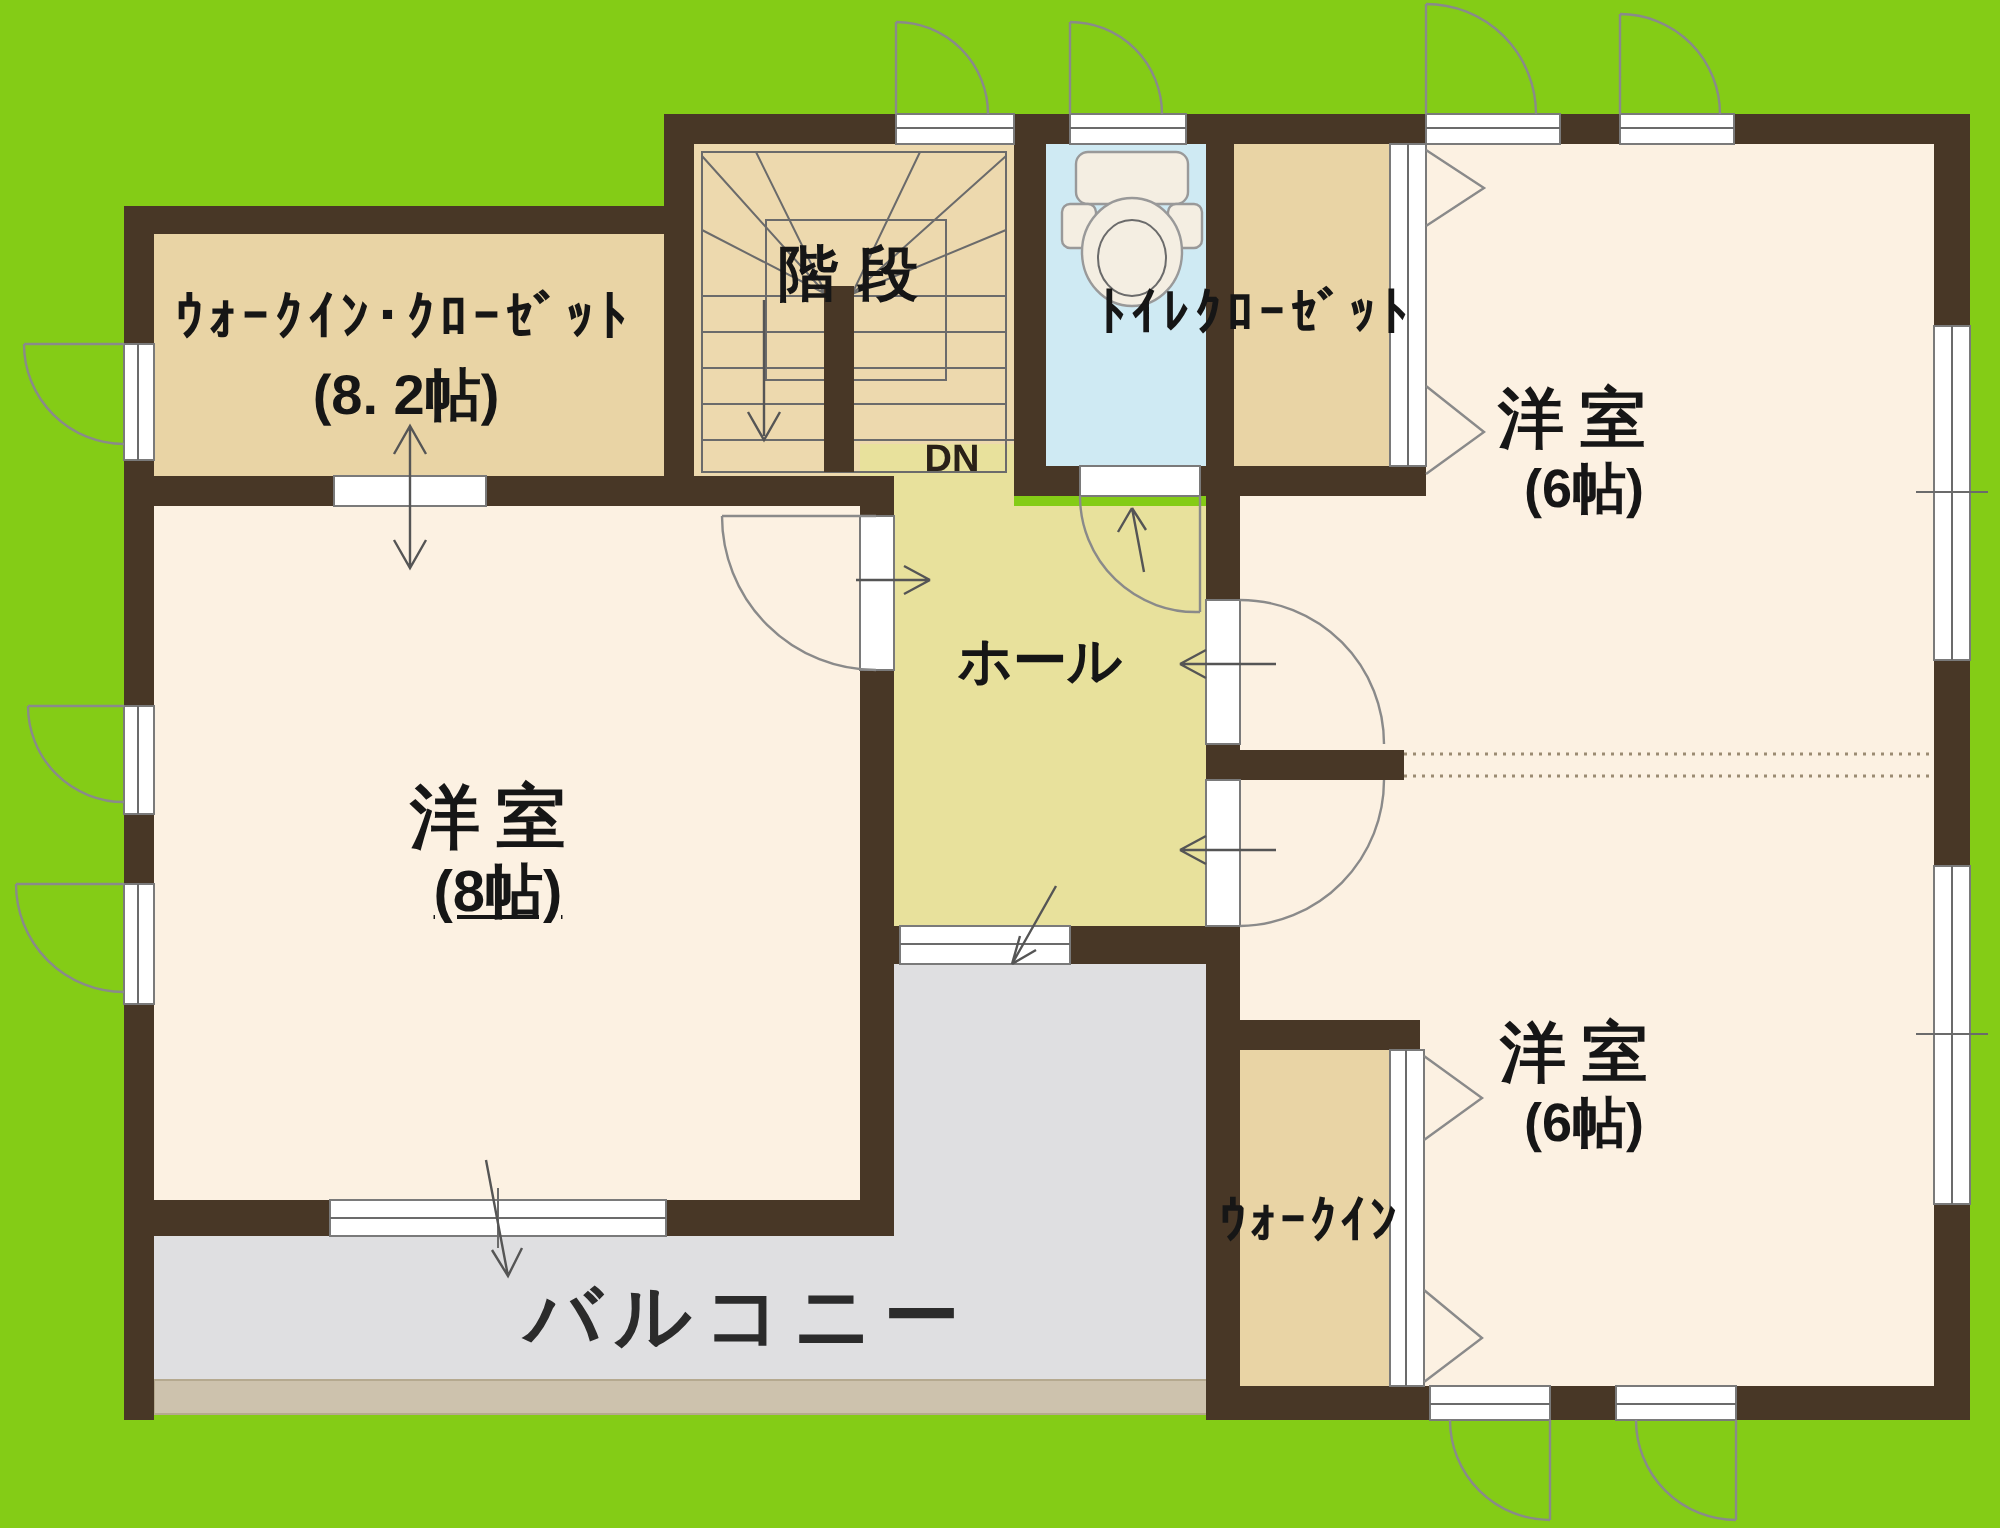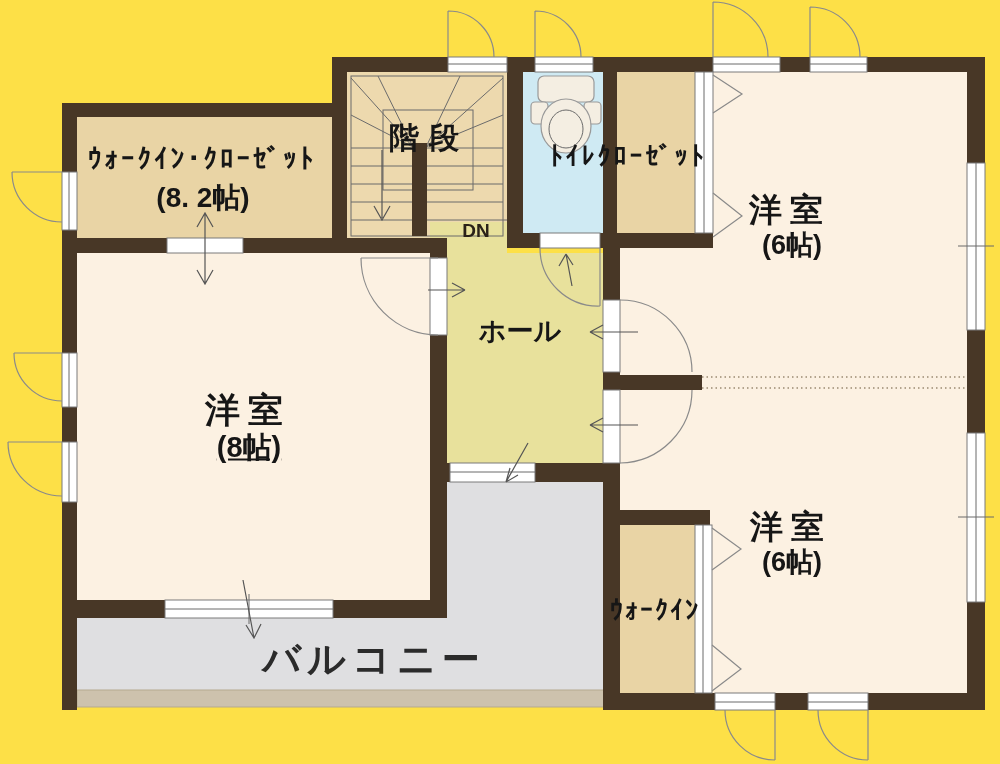--- a/index.html
+++ b/index.html
@@ -1,16 +1,16 @@
 <!DOCTYPE html>
 <html style="--wall: #483726; --room: #fcf1e2; --closet: #e9d4a5; --stairs: #edd9ae; --hall: #e8e19c; --toilet: #cfeaf3; --balcony: #dfdfe1; --balcony_edge: #cdc2ad;"><head>
 <meta charset="utf-8">
 <style>
   html,body{margin:0;padding:0;background:#fff;}
-  #plan{position:relative;width:1000px;height:764px;background:#fde047;overflow:hidden;
+  #plan{position:relative;width:1000px;height:764px;background:#84cc16;overflow:hidden;
         font-family:"Liberation Sans","DejaVu Sans",sans-serif;}
   #plan svg{position:absolute;left:0;top:0;}
   .lbl{position:absolute;transform:translate(-50%,-50%);white-space:nowrap;
        color:#161616;font-weight:700;line-height:1;}
   .wall{fill:var(--wall);}
   .room{fill:var(--room);}
   .closet{fill:var(--closet);}
   .stairsbg{fill:var(--stairs);}
   .hallbg{fill:var(--hall);}
   .toiletbg{fill:var(--toilet);}

